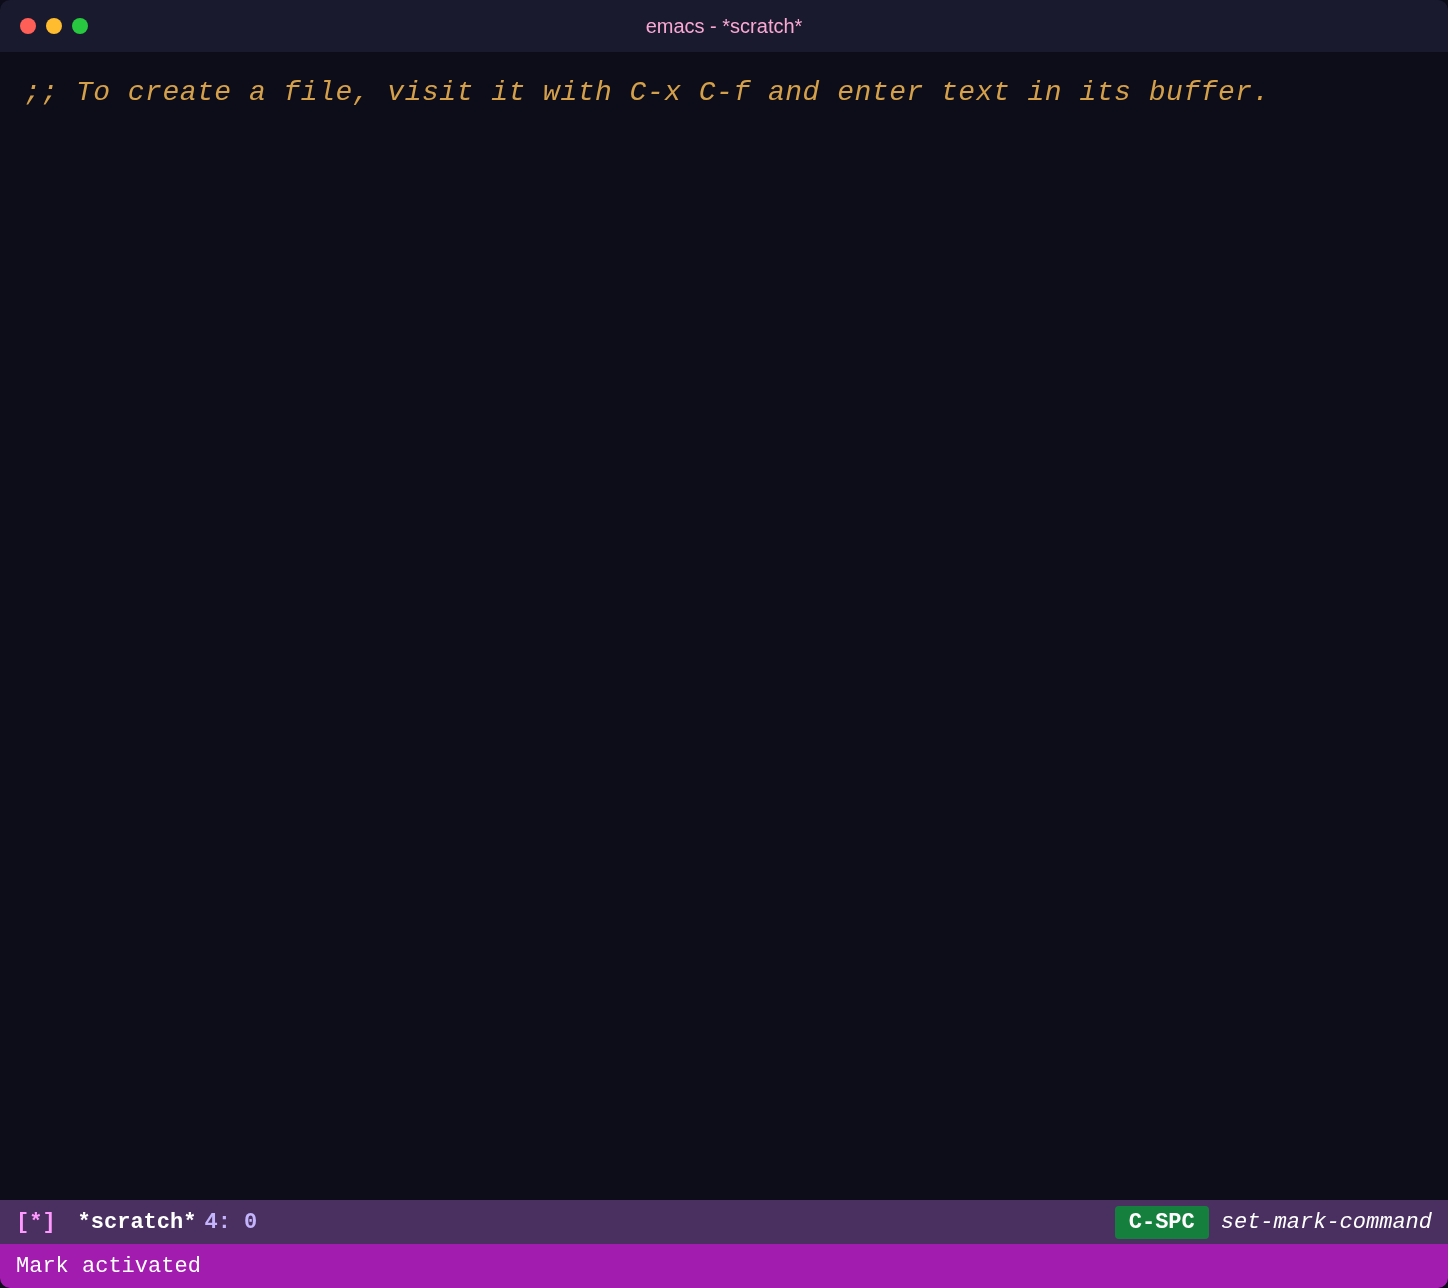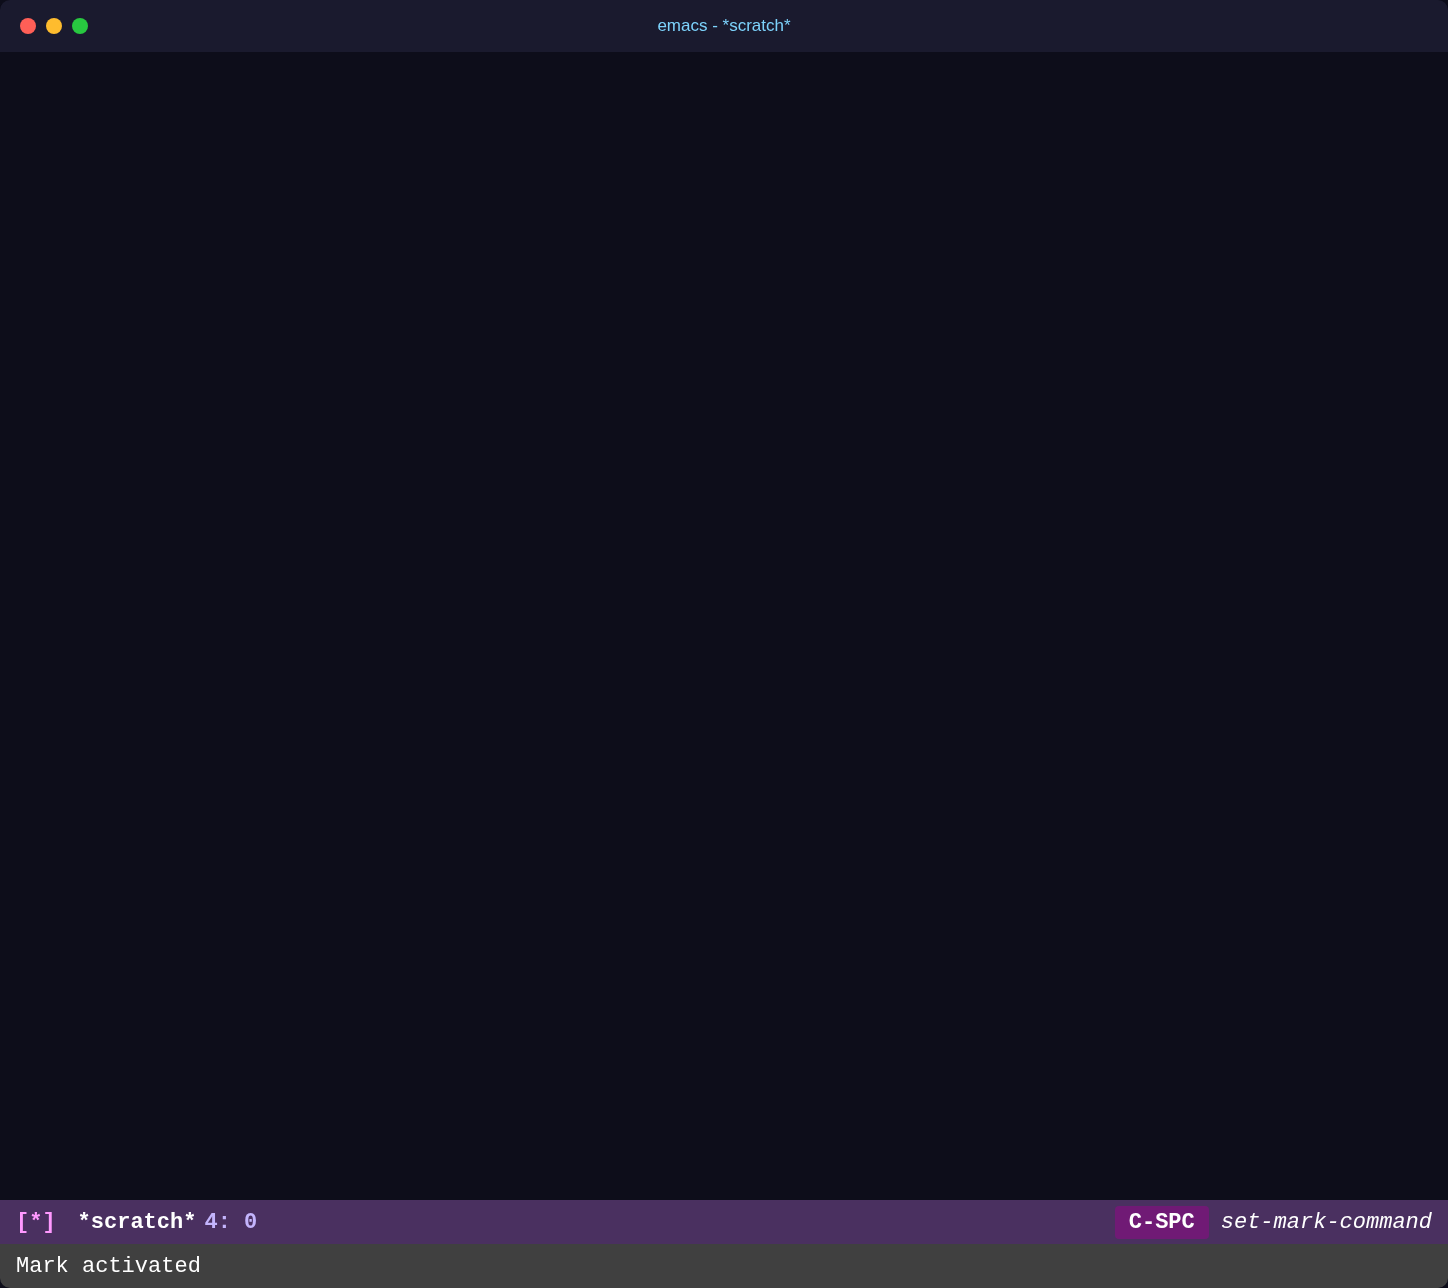--- a/index.html
+++ b/index.html
@@ -57,22 +57,22 @@
 
     .traffic-light.minimize {
       background: #febc2e;
     }
 
     .traffic-light.maximize {
       background: #28c840;
     }
 
     .title {
-      color: #7dd3fc;
-      font-size: 17px;
+      color: #f9a8d4;
+      font-size: 20px;
       font-family: -apple-system, BlinkMacSystemFont, 'Helvetica Neue', sans-serif;
     }
 
     .editor-area {
       flex: 1;
       padding: 20px 24px;
       overflow: hidden;
       position: relative;
     }
 
@@ -141,40 +141,40 @@
       color: #c4b5fd;
     }
 
     .mode-line-right {
       display: flex;
       align-items: center;
       gap: 0;
     }
 
     .keybinding-badge {
-      background: #701a75;
+      background: #15803d;
       color: #ffffff;
       font-size: 22px;
       font-family: 'Courier New', Courier, monospace;
       font-weight: bold;
       padding: 4px 14px;
       border-radius: 4px;
       margin-right: 12px;
     }
 
     .command-name {
       color: #ffffff;
       font-size: 22px;
       font-family: 'Courier New', Courier, monospace;
       font-style: italic;
     }
 
     .echo-area {
       height: 44px;
-      background: #404040;
+      background: #a21caf;
       display: flex;
       align-items: center;
       padding: 0 16px;
       flex-shrink: 0;
     }
 
     .echo-text {
       color: #ffffff;
       font-size: 22px;
       font-family: 'Courier New', Courier, monospace;
@@ -188,20 +188,21 @@
   <div class="titlebar">
     <div class="traffic-lights">
       <div class="traffic-light close"></div>
       <div class="traffic-light minimize"></div>
       <div class="traffic-light maximize"></div>
     </div>
     <span class="title">emacs - *scratch*</span>
   </div>
 
   <div class="editor-area">
+    <div class="comment-line">;; To create a file, visit it with C-x C-f and enter text in its buffer.</div>
   </div>
 
   <div class="mode-line">
     <div class="mode-line-left">
       <span class="mode-line-indicator">[*]</span>
       <span class="mode-line-buffer">*scratch*</span>
       <span class="mode-line-position">4: 0</span>
     </div>
     <div class="mode-line-right">
       <span class="keybinding-badge">C-SPC</span>

